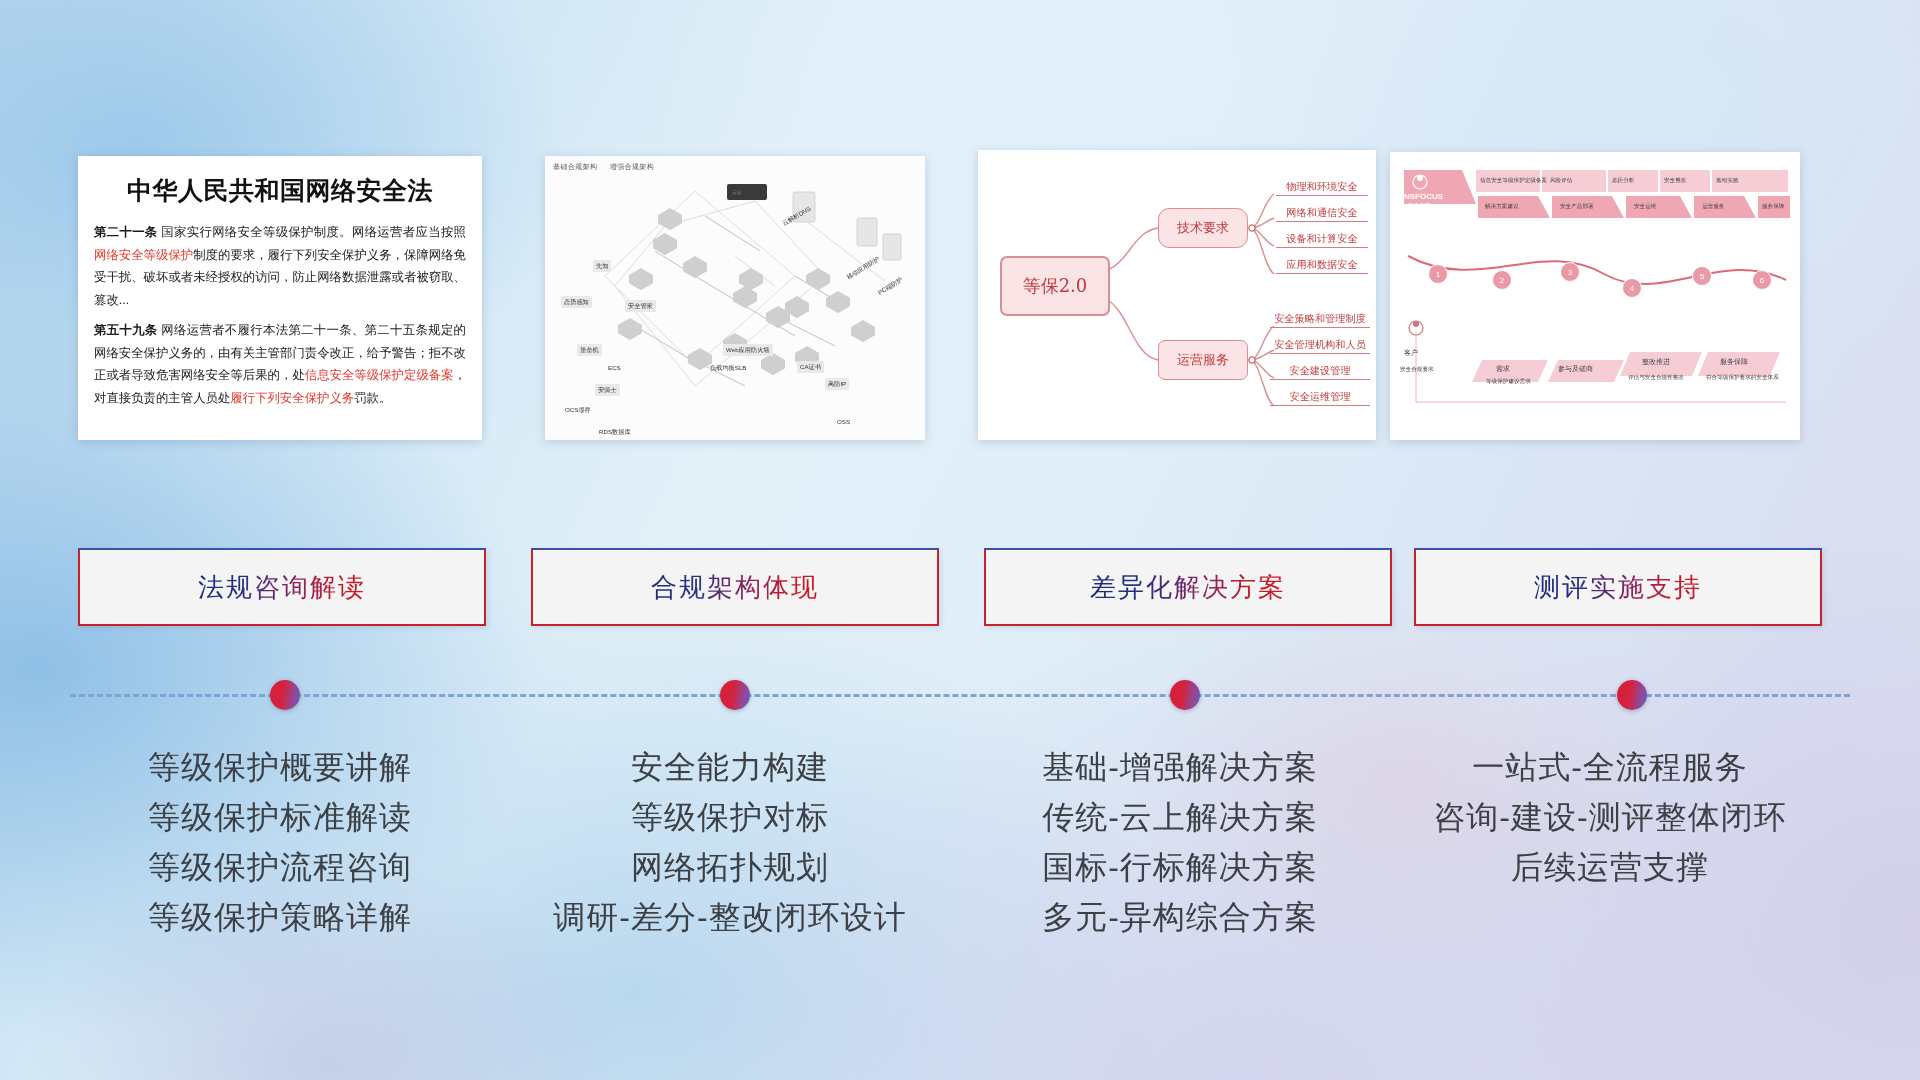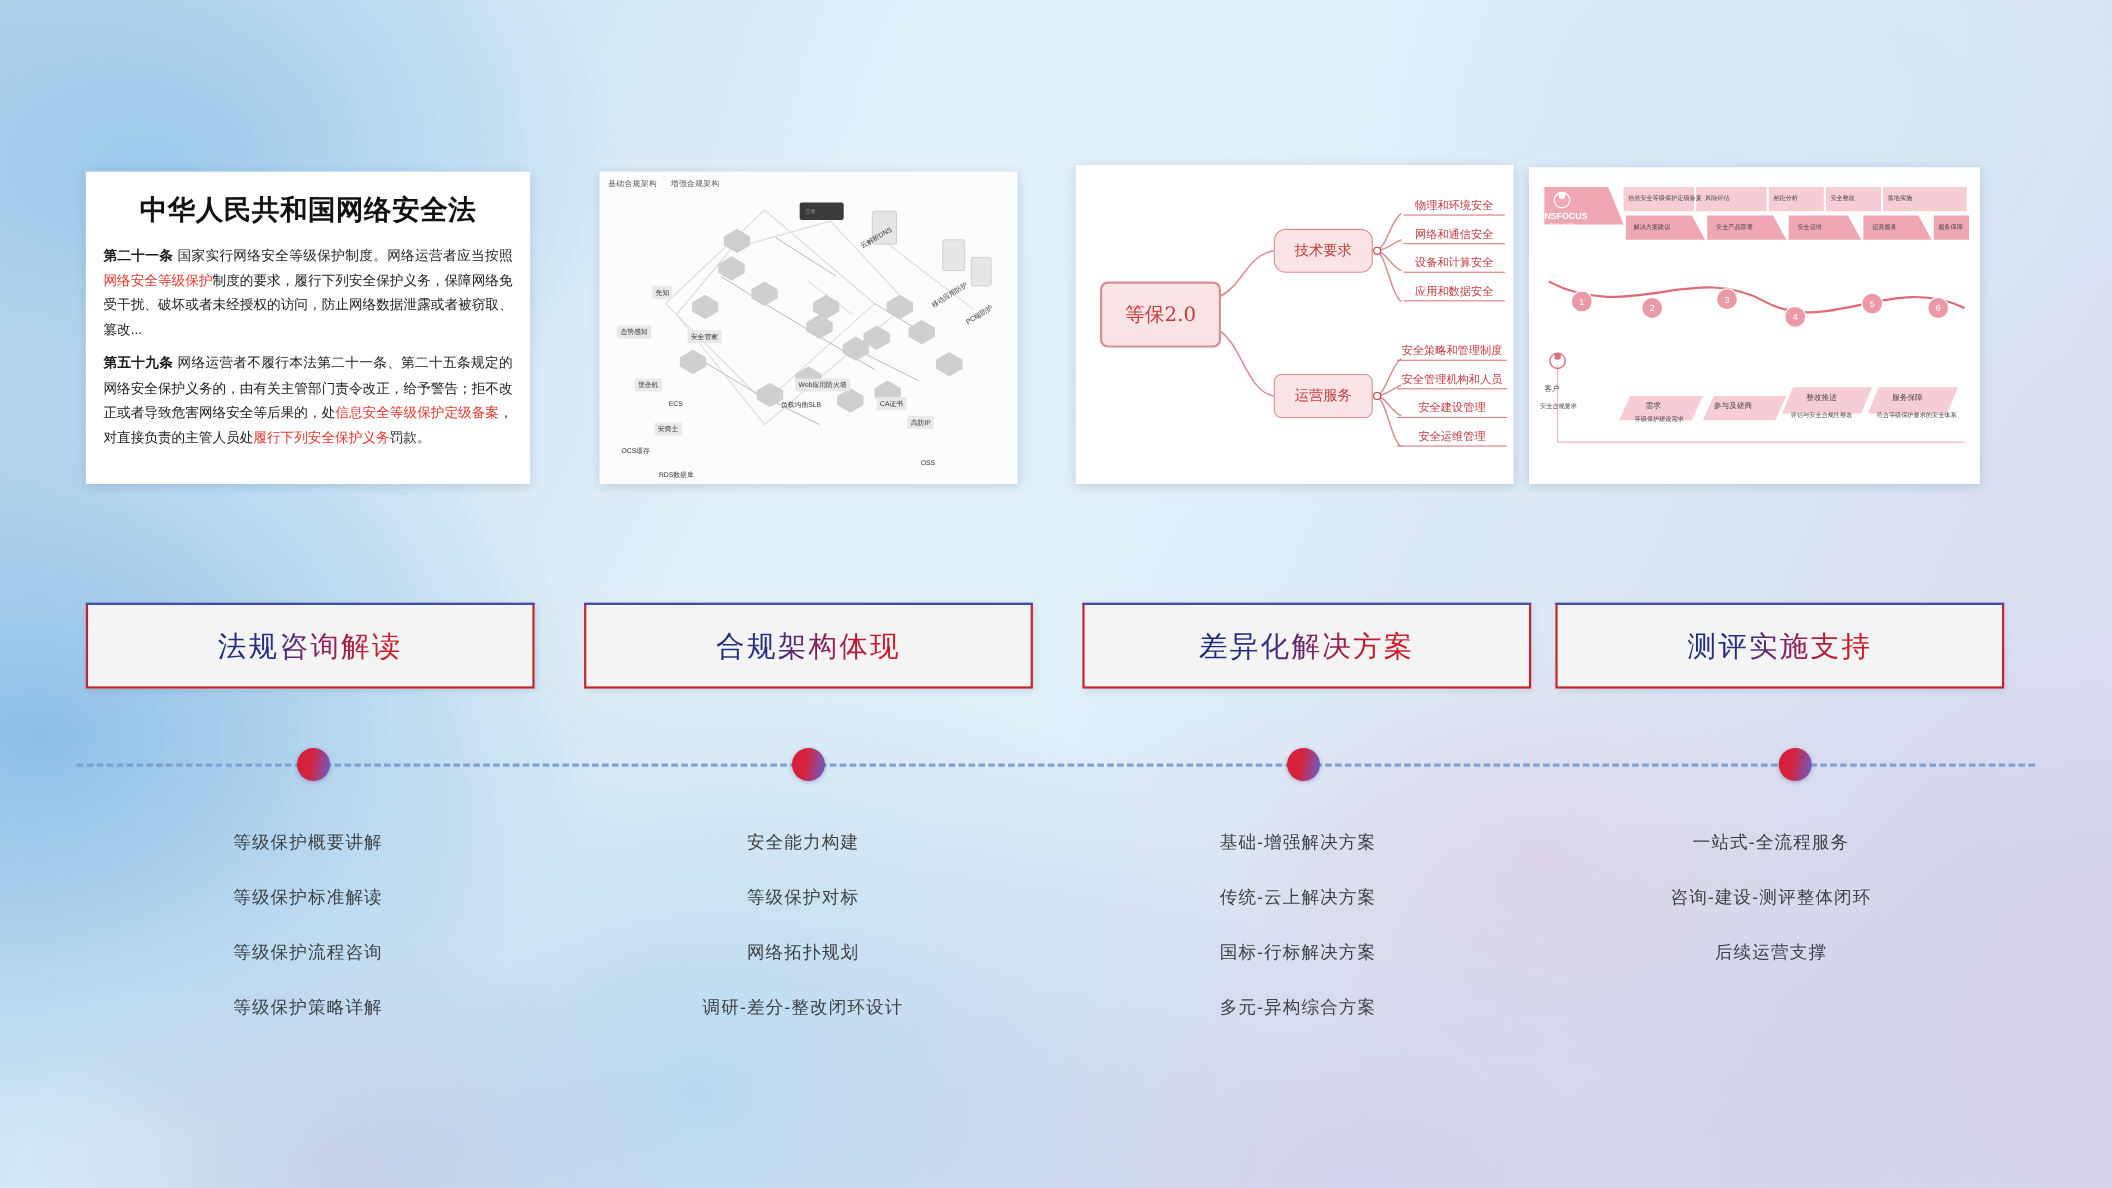--- a/index.html
+++ b/index.html
@@ -105,21 +105,21 @@
     border-top:3px dashed #7ea3d4;}
   .tl-dot{
     position:absolute;width:30px;height:30px;border-radius:50%;top:-14px;
     background:linear-gradient(100deg,#d31f3a 0%,#d6223c 42%,#8e4a9c 78%,#5e5fc0 100%);
     box-shadow:0 1px 4px rgba(60,60,110,.35);
   }
 
   
   .blist{position:absolute;top:742px;width:430px;text-align:center;}
   .blist div{
-    font-size:16px;color:#3d4145;line-height:50px;letter-spacing:1px;
+    font-size:32px;color:#3d4145;line-height:50px;letter-spacing:1px;
     font-weight:400;
   }
   #bl0{left:65px;}
   #bl1{left:515px;}
   #bl2{left:965px;}
   #bl3{left:1395px;}
 </style>
 </head>
 <body>
 

